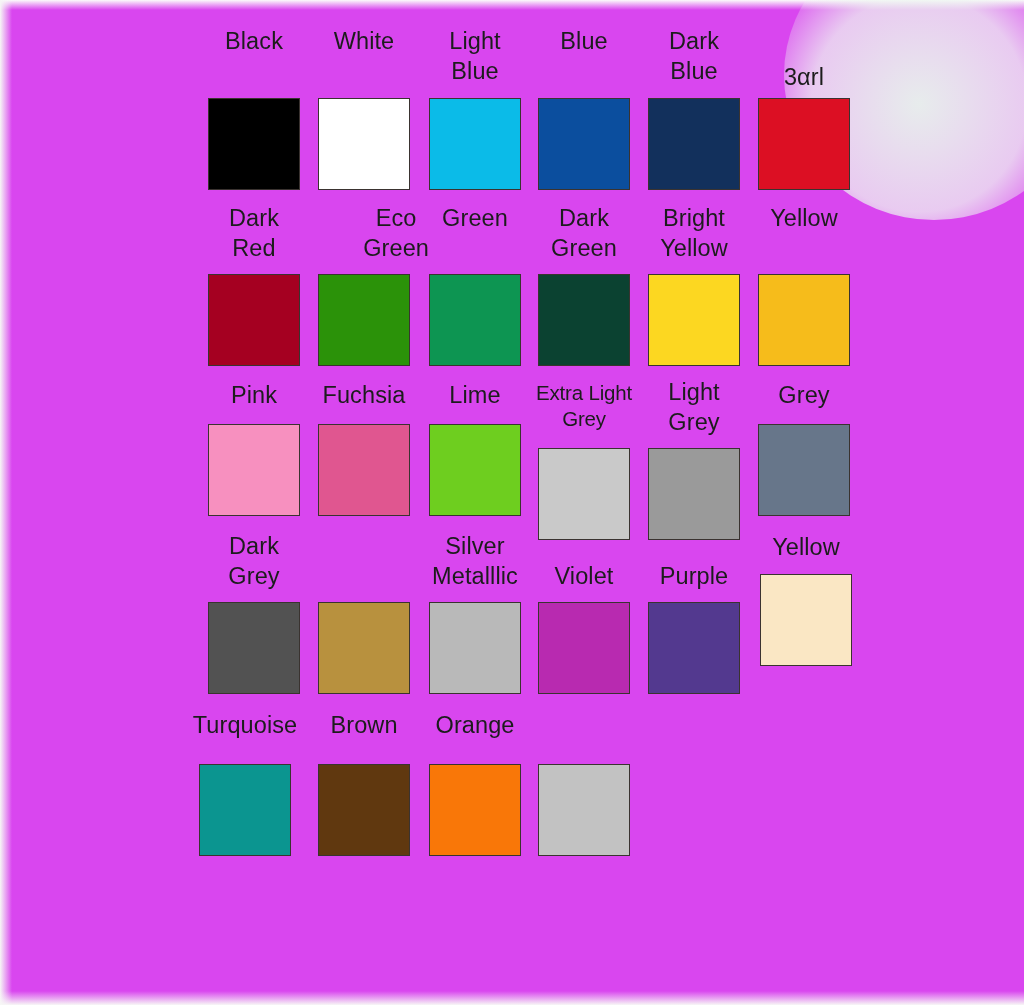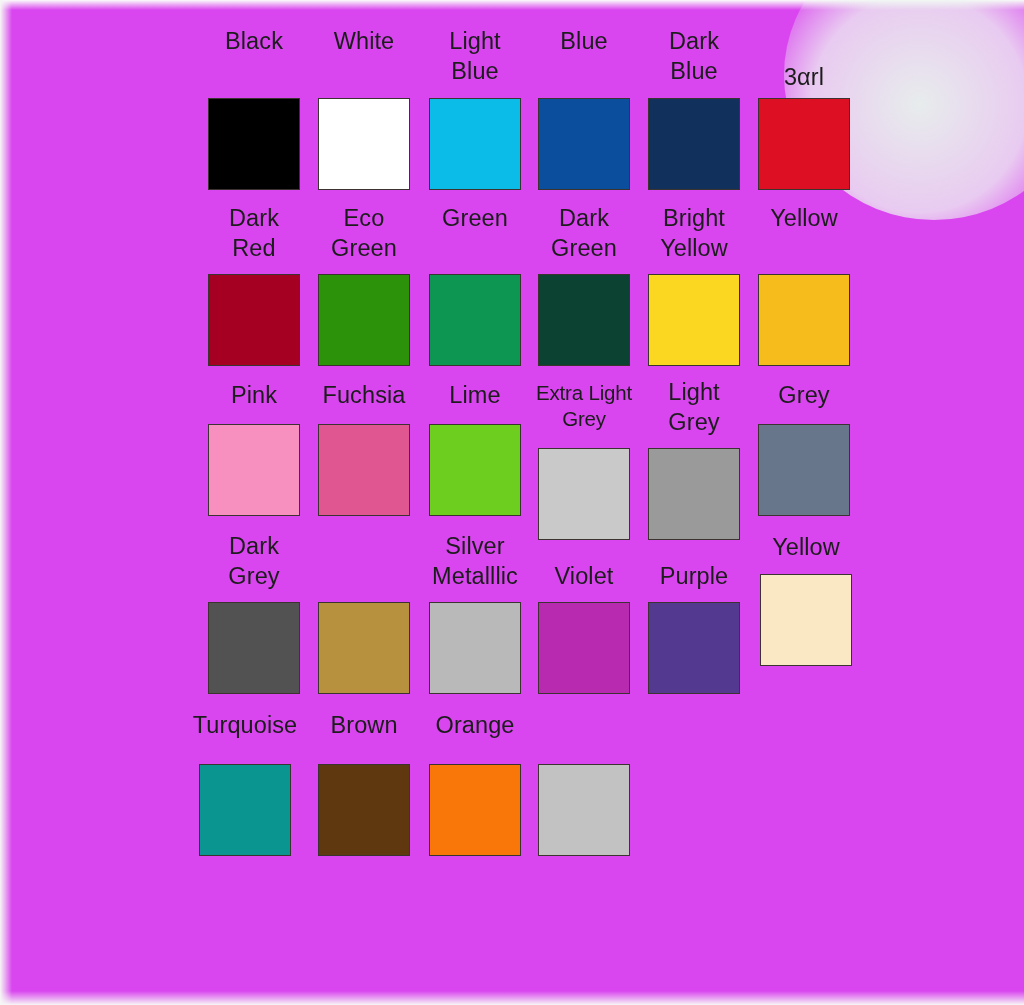--- a/index.html
+++ b/index.html
@@ -135,21 +135,21 @@
       <div class="swatch-cell" style="left: 739px; top: 26px; margin-top: 36px;">
         <div class="swatch-label">3αrl</div>
       </div>
       <div class="swatch-chip" title="3αrl" style="position: absolute; left: 758px; top: 94px; background: rgb(220, 15, 35); border-color: rgb(58, 51, 48);"></div>
       <div class="swatch-cell" style="left: 189px; top: 203px;">
         <div class="swatch-label">Dark
 Red</div>
       </div>
       <div class="swatch-chip" title="Dark
 Red" style="position: absolute; left: 208px; top: 270px; background: rgb(165, 0, 33); border-color: rgb(58, 51, 48);"></div>
-      <div class="swatch-cell" style="left: 299px; top: 203px;">
+      <div class="swatch-cell" style="left: 299px; top: 203px; align-items: flex-end;">
         <div class="swatch-label">Eco
 Green</div>
       </div>
       <div class="swatch-chip" title="Eco
 Green" style="position: absolute; left: 318px; top: 270px; background: rgb(43, 146, 9); border-color: rgb(58, 51, 48);"></div>
       <div class="swatch-cell" style="left: 410px; top: 203px;">
         <div class="swatch-label">Green</div>
       </div>
       <div class="swatch-chip" title="Green" style="position: absolute; left: 429px; top: 270px; background: rgb(13, 149, 82); border-color: rgb(58, 51, 48);"></div>
       <div class="swatch-cell" style="left: 519px; top: 203px;">

